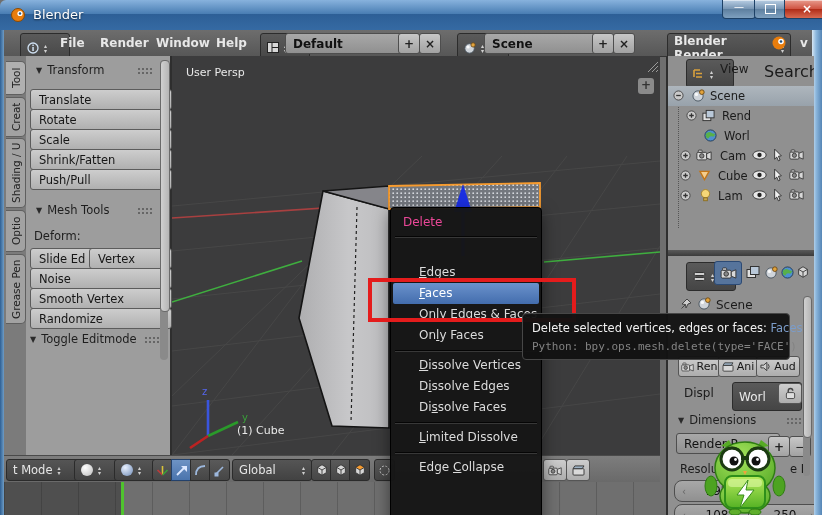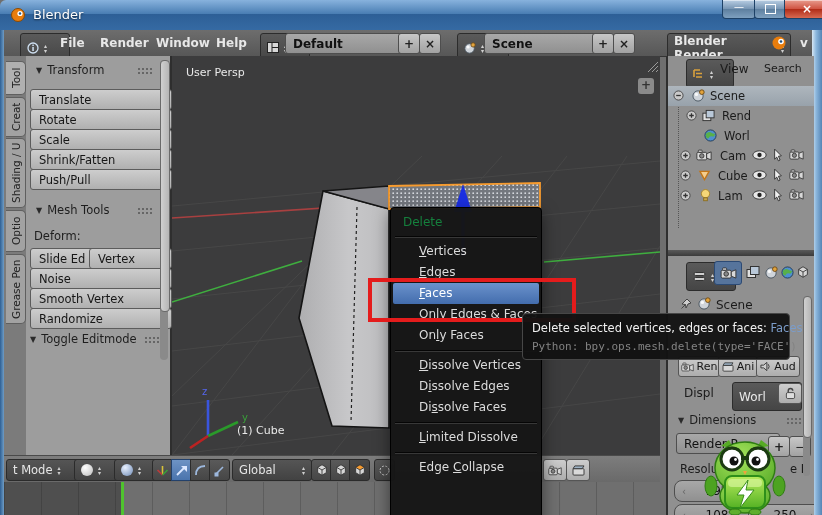--- a/index.html
+++ b/index.html
@@ -78,21 +78,21 @@
   .mbtn{width:19px;height:20px;top:3px;background:linear-gradient(#5a5a5a,#464646);
     border:1px solid #2b2b2b;display:flex;align-items:center;justify-content:center;}
   .mbtn.active{background:linear-gradient(#6e93c4,#4a74ad);border-color:#23416b;}
   .timeline{left:4px;top:482px;width:656px;height:33px;background:#6f6f6f;}
   .ticks{position:absolute;left:0;top:0;width:100%;height:100%;
     background:repeating-linear-gradient(to right,rgba(0,0,0,.16) 0 1px,transparent 1px 37px);}
 
   
   .dmenu{left:390px;top:207px;width:150px;height:320px;background:rgba(22,22,22,.97);
     border:1px solid #000;border-radius:4px;box-shadow:0 6px 16px rgba(0,0,0,.5);z-index:10;color:#dcdcdc;}
-  .dtitle{color:#15803d;font-size:12px;}
+  .dtitle{color:#ec4899;font-size:12px;}
   .mi{left:2px;width:146px;height:21px;line-height:21px;padding-left:26px;box-sizing:border-box;
     white-space:nowrap;overflow:hidden;font-size:12px;}
   .mi .k{text-decoration:underline;}
   .mi.hl{background:linear-gradient(#6b92cc,#436dad);border-radius:2px;color:#fff;}
   .msep{left:4px;width:142px;height:1px;background:#050505;box-shadow:0 1px 0 #383838;}
 
   .redbox{left:368px;top:278px;width:200px;height:36px;border:4px solid #e41c1c;z-index:12;}
 
   .tooltip{left:522px;top:313px;width:268px;height:47px;background:rgba(18,18,18,.96);
     border:1px solid #474747;border-radius:4px;z-index:14;box-sizing:border-box;padding:7px 9px;}
@@ -379,21 +379,21 @@
     <div class="abs ddark" style="left:6px;top:3px;width:34px">
       <svg width="12" height="11" viewBox="0 0 12 11">
           <path d="M1 2 H7 M3 5.5 H9 M3 9 H9 M1 2 V9" stroke="#d9a13c" stroke-width="1.6" fill="none"></path>
         </svg>
       <span class="ud">
           <span>▴</span>
           <span>▾</span>
         </span>
     </div>
     <span class="abs" style="left:52px;top:6px;color:#1b1b1b;font-size:12px">View</span>
-    <span class="abs" style="left:96px;top:6px;color:#1b1b1b;font-size:11px">Search</span>
+    <span class="abs" style="left:96px;top:6px;color:#1b1b1b;font-size:16px">Search</span>
 
     <div class="abs treeline" style="left:10px;top:44px;height:128px"></div>
     <div class="abs olrow sel" style="top:30px">
       <svg class="abs ic" style="left:5px;top:4px" width="11" height="11">
           <use href="#s-minusc"></use>
         </svg>
       <svg class="abs ic" style="left:24px;top:3px" width="13" height="13">
           <use href="#s-ball"></use>
         </svg>
       <span class="abs" style="left:42px;top:3px">Scene</span>
@@ -681,21 +681,20 @@
   <div class="abs timeline">
     <div class="ticks"></div>
     <div class="abs" style="left:0;top:0;width:117px;height:33px;background:rgba(20,20,20,.35)"></div>
     <div class="abs" style="left:117px;top:0;width:3px;height:33px;background:#4fc32e"></div>
   </div>
 
   <div class="abs dmenu">
     <div class="abs dtitle" style="left:12px;top:7px">Delete</div>
     <div class="abs msep" style="top:28px"></div>
 
-    <div class="abs mi" style="top:33px"><span></span><span class="k">V</span><span>ertices</span></div>
     <div class="abs mi" style="top:54px"><span></span><span class="k">E</span><span>dges</span></div>
     <div class="abs mi hl" style="top:75px"><span></span><span class="k">F</span><span>aces</span></div>
     <div class="abs mi" style="top:96px"><span></span><span class="k">O</span><span>nly Edges &amp; Faces</span></div>
     <div class="abs mi" style="top:117px"><span>On</span><span class="k">l</span><span>y Faces</span></div>
     <div class="abs msep" style="top:142px"></div>
     <div class="abs mi" style="top:147px"><span></span><span class="k">D</span><span>issolve Vertices</span></div>
     <div class="abs mi" style="top:168px"><span>D</span><span class="k">i</span><span>ssolve Edges</span></div>
     <div class="abs mi" style="top:189px"><span>Di</span><span class="k">s</span><span>solve Faces</span></div>
     <div class="abs msep" style="top:214px"></div>
     <div class="abs mi" style="top:219px"><span></span><span class="k">L</span><span>imited Dissolve</span></div>

